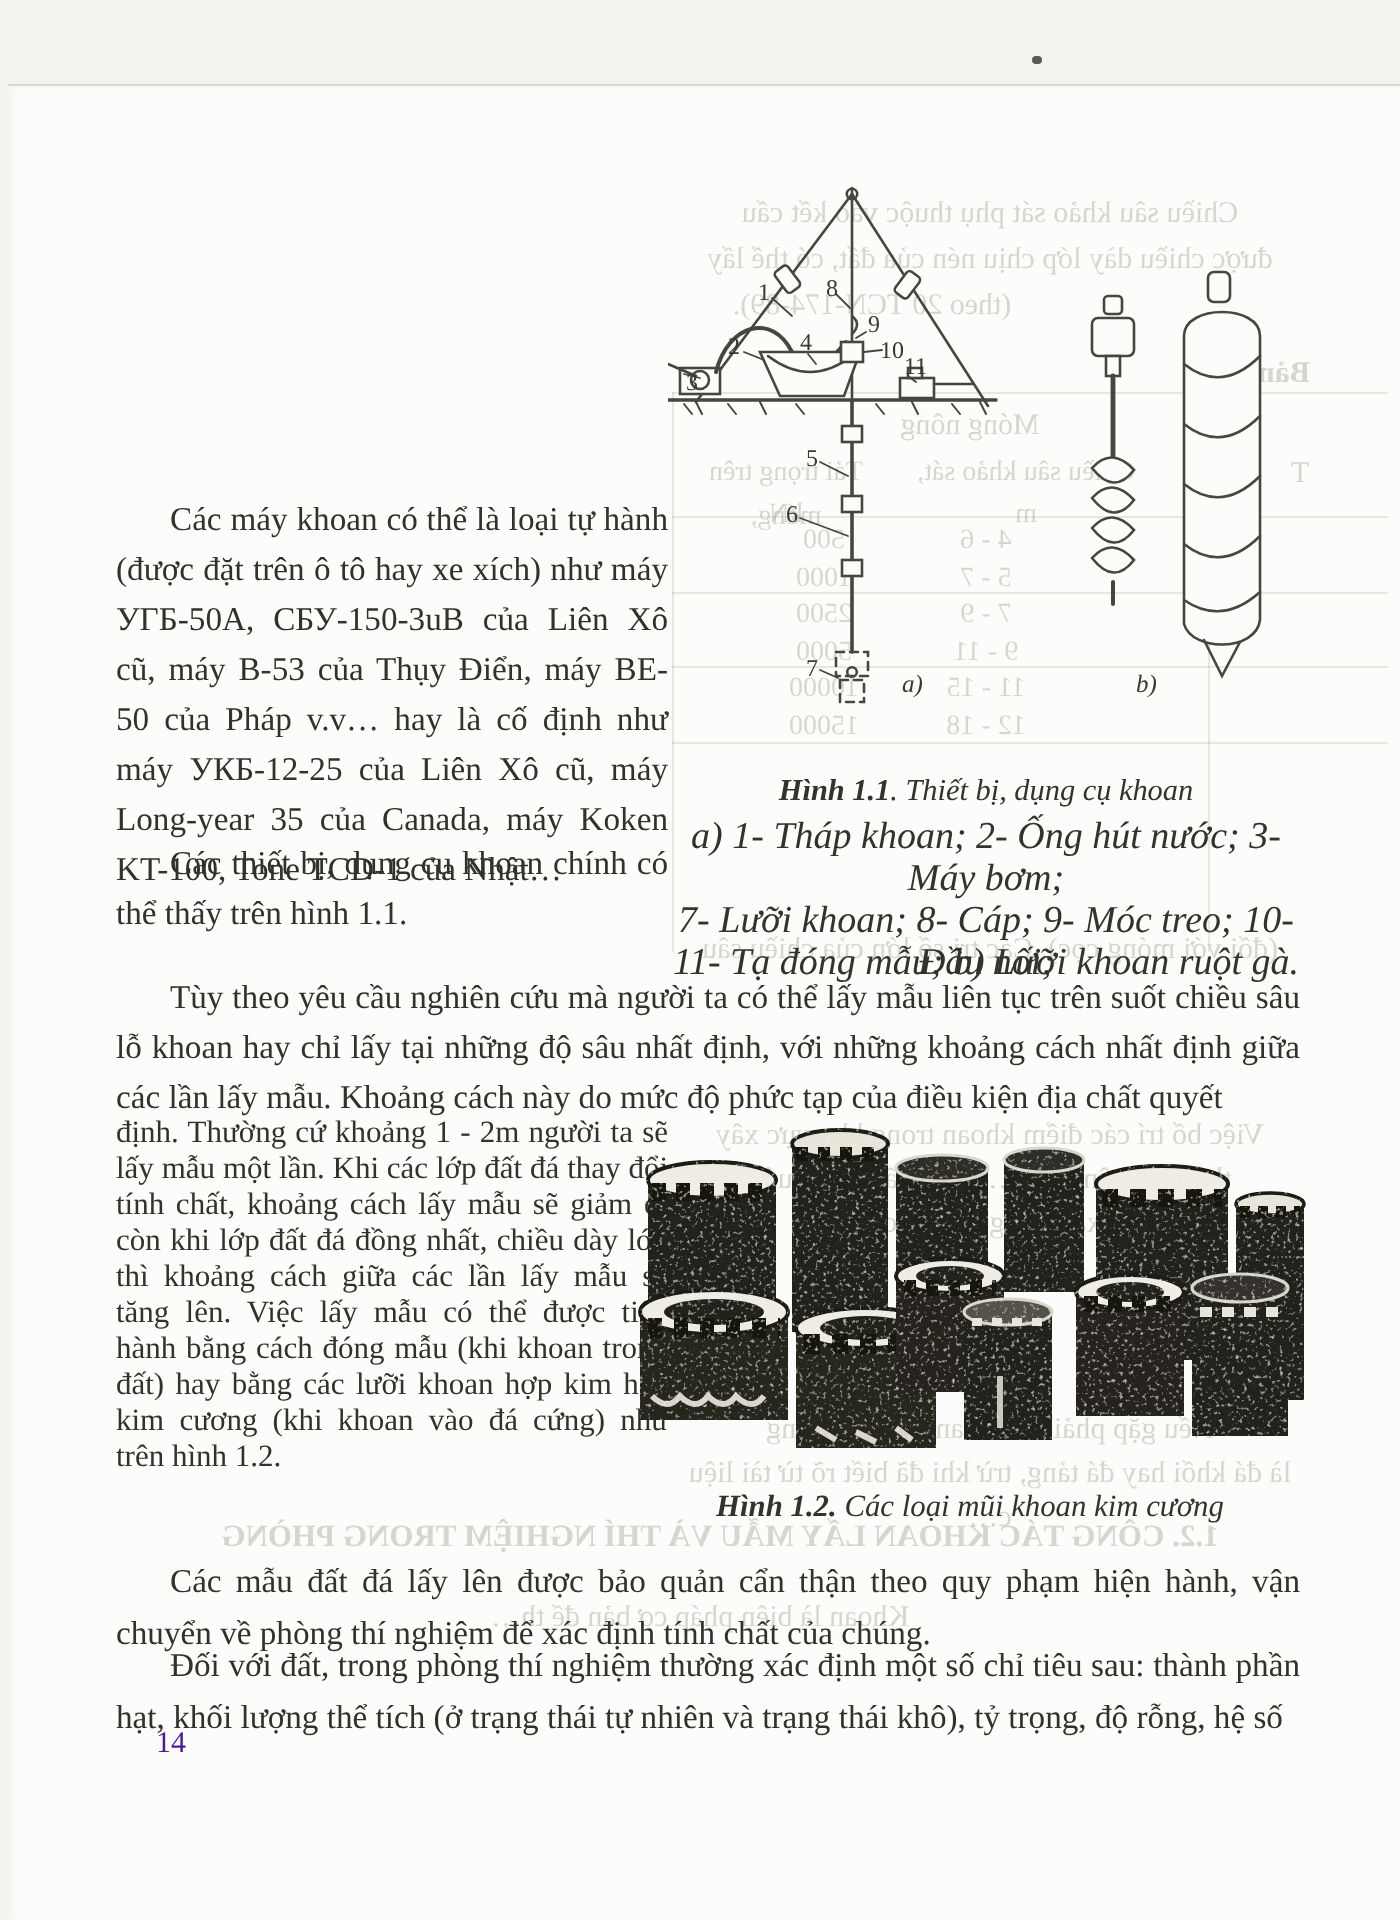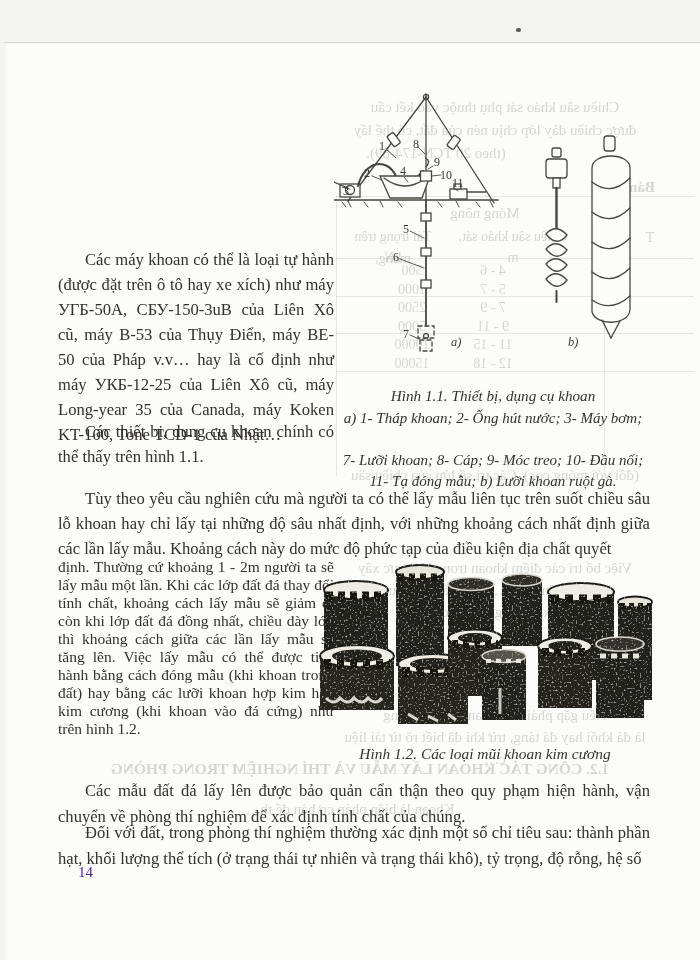--- a/index.html
+++ b/index.html
@@ -6,22 +6,22 @@
   body{width:700px;height:960px;background:#f1f1ed;font-family:"Liberation Serif","DejaVu Serif",serif;}
   #scan{position:relative;width:700px;height:960px;overflow:hidden;background:#f3f3ef;}
   #sheet{position:absolute;left:4px;top:42px;width:696px;height:918px;background:#fcfcfa;
          border-top:1px solid #d8d8d2;box-shadow:inset 2px 0 3px rgba(0,0,0,0.04);}
   .speck{position:absolute;left:516px;top:28px;width:5px;height:4px;background:#5a5a55;border-radius:2px;}
   .para{position:absolute;text-align:justify;font-size:16.6px;line-height:25px;text-indent:27px;color:#33312d;}
   .para.tight{font-size:15.5px;line-height:18px;text-indent:0;}
   .col{width:276px;left:58px;}
   .full{width:592px;left:58px;}
   .caption{position:absolute;text-align:center;color:#34322e;font-style:italic;}
-  .caption .lbl{font-weight:normal;}
-  .legend-line{font-size:15px;line-height:21px;font-style:italic;color:#34322e;text-align:center;}
+  .caption .lbl{font-weight:bold;}
+  .legend-line{font-size:19px;line-height:21px;font-style:italic;color:#34322e;text-align:center;}
   .pagenum{position:absolute;left:78px;top:864px;font-size:15px;color:#4c1d95;}
   
   .ghost{position:absolute;transform:scaleX(-1);color:#b5bab0;opacity:.55;font-size:15px;
          line-height:22px;text-align:center;pointer-events:none;white-space:pre-line;}
   .ghost.bold{font-weight:bold;}
   .gline{position:absolute;background:rgba(176,181,170,0.30);pointer-events:none;}
   svg{position:absolute;}
   svg text{font-family:"Liberation Serif","DejaVu Serif",serif;}
 </style>
 </head>

